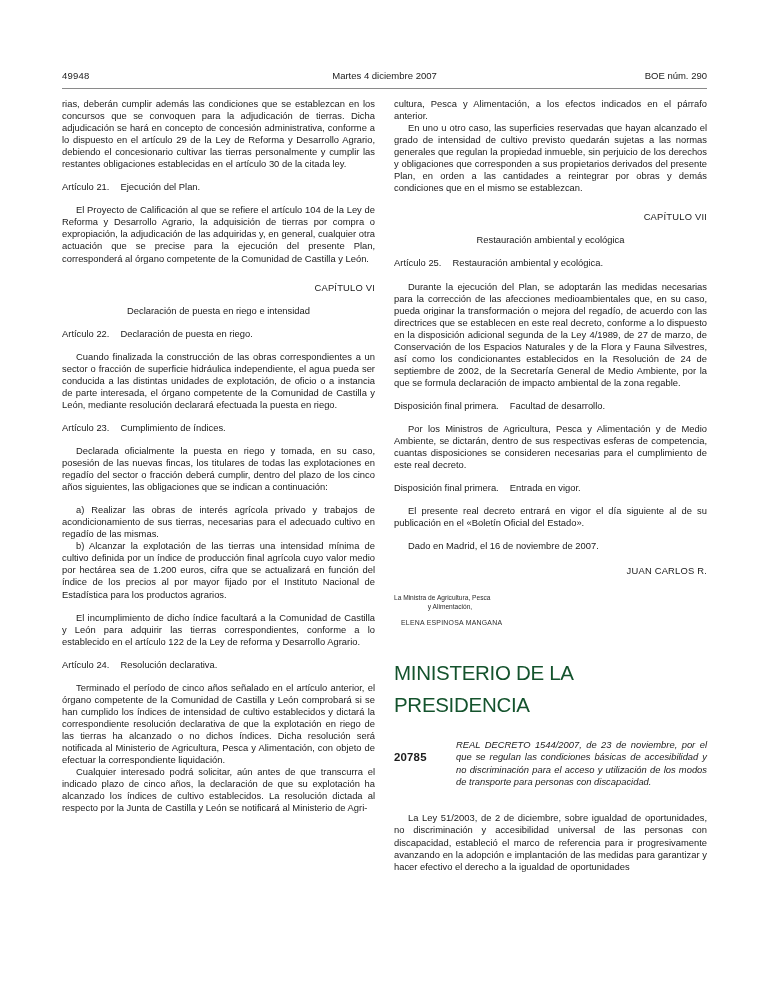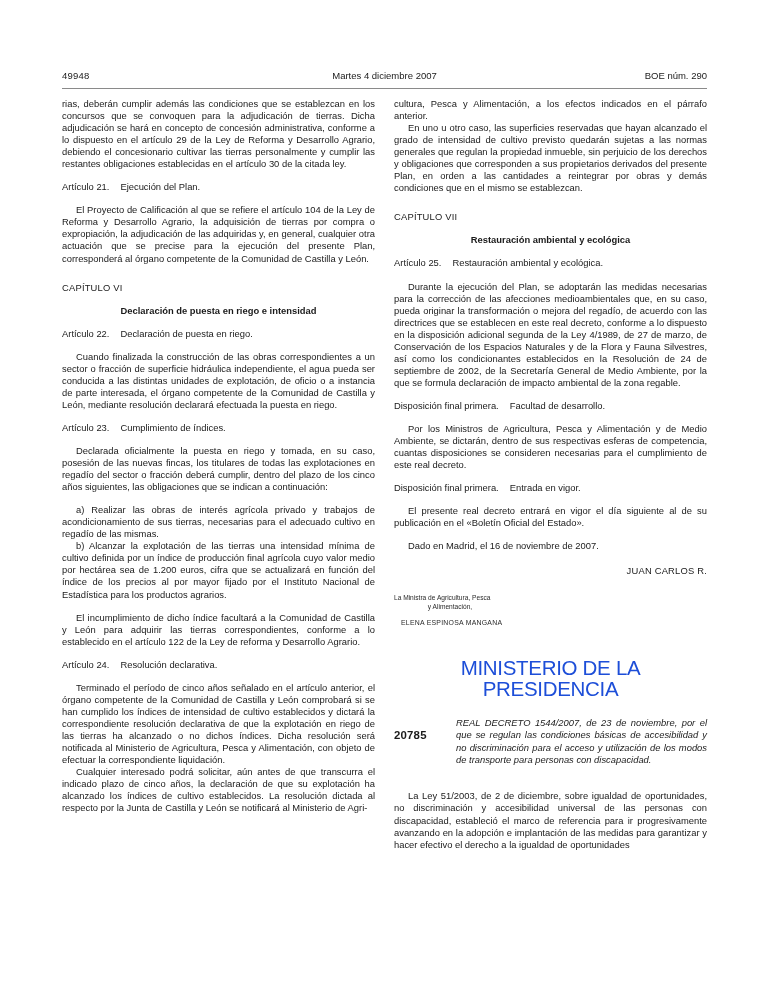--- a/index.html
+++ b/index.html
@@ -82,30 +82,30 @@
     margin: 11px 0 0 0;
     font-size: 9.4px;
     line-height: 12.05px;
   }
   .art-head .art-num { font-style: normal; }
   .art-head .art-title {
     margin-left: 11px;
   }
   .chapter {
     margin: 17px 0 0 0;
-    text-align: left;
+    text-align: right;
     font-size: 9.4px;
     line-height: 12.05px;
     letter-spacing: 0.2px;
   }
   .chapter-sub {
     margin: 11px 0 0 0;
     text-align: center;
     font-size: 9.4px;
-    font-weight: bold;
+    font-weight: normal;
     line-height: 12.05px;
   }
   
   .king {
     margin: 13px 0 0 0;
     text-align: right;
     font-size: 9.4px;
     line-height: 12.05px;
     letter-spacing: 0.2px;
   }
@@ -126,24 +126,23 @@
   .minister-name {
     margin-top: 7px;
     margin-left: 7px;
     font-size: 6.9px;
     letter-spacing: 0.25px;
   }
   
   .ministry {
     margin: 30px 0 0 0;
     font-size: 20.5px;
-    line-height: 21px;
+    line-height: 32px;
     letter-spacing: -0.3px;
-    color: #1d4ed8;
-    text-align: center;
+    color: #14532d;
   }
   
   .decree {
     margin: 18px 0 0 0;
     position: relative;
     min-height: 62px;
   }
   .decree-num {
     position: absolute;
     left: 0;

